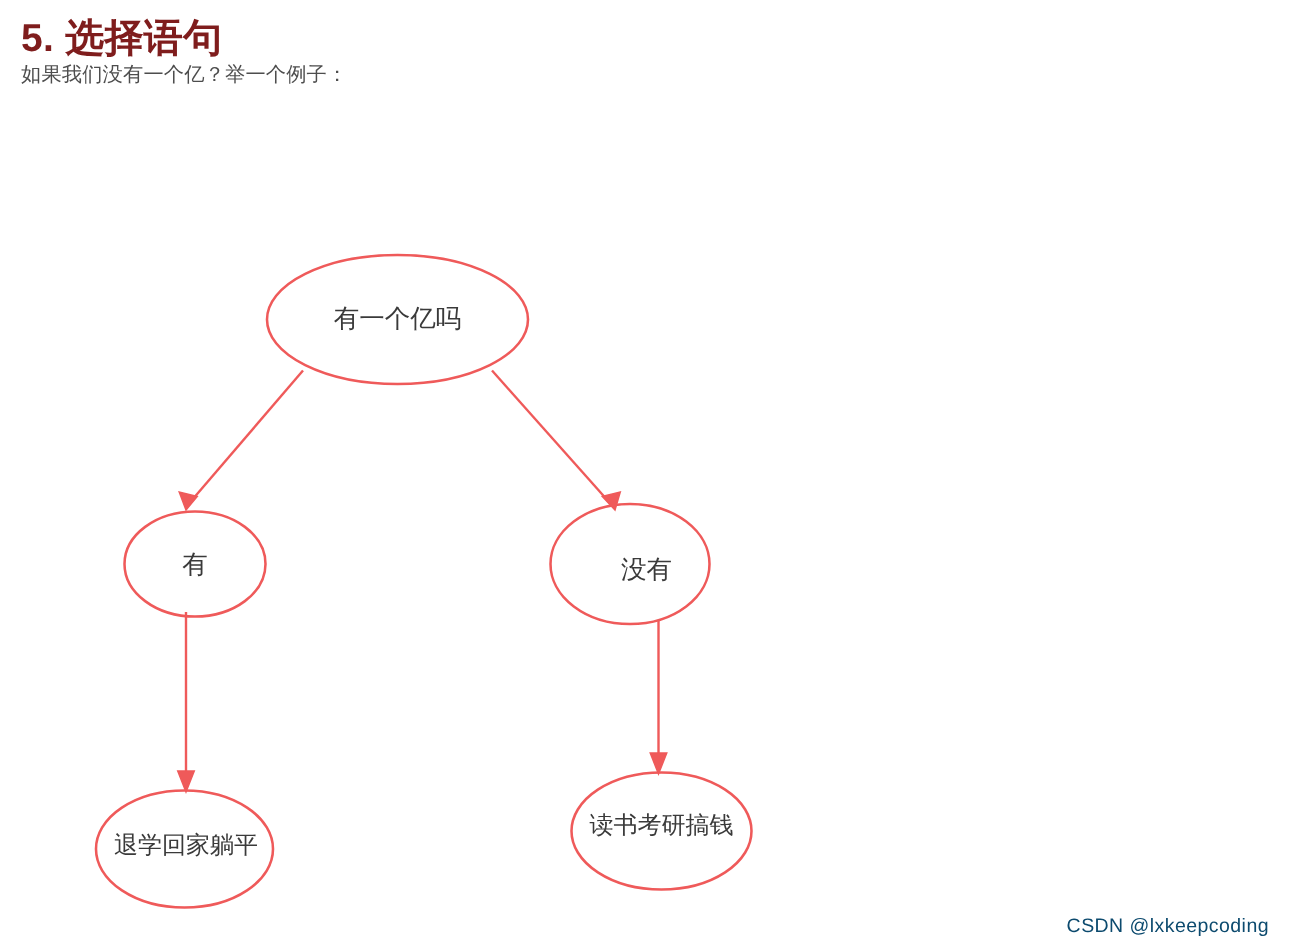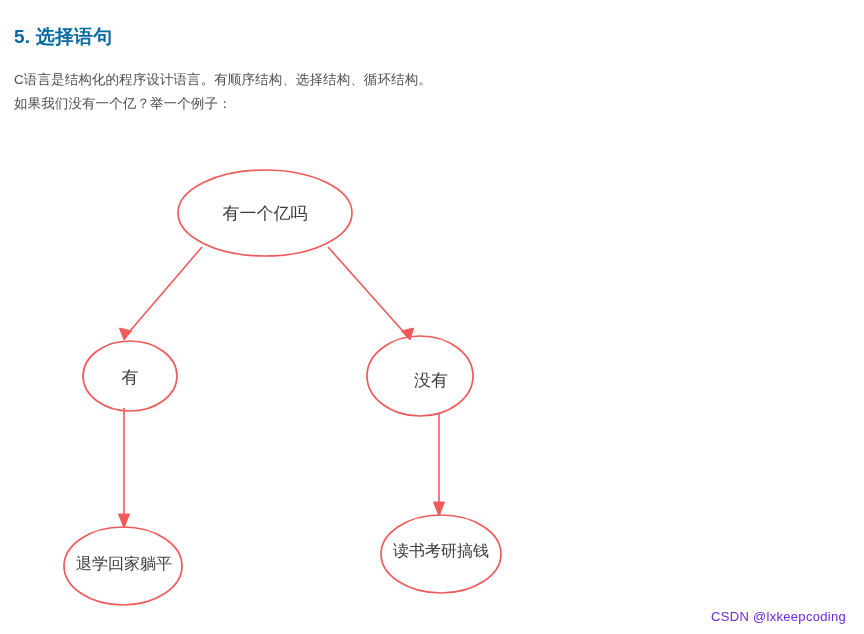--- a/index.html
+++ b/index.html
@@ -18,24 +18,24 @@
 
   
   .article {
     position: absolute;
     left: 14px;
     top: 0;
     width: 836px;
   }
   .page-title {
     margin: 0;
-    padding-top: 24px;
-    font-size: 19px;
+    padding-top: 12px;
+    font-size: 26px;
     font-weight: bold;
-    color: #0369a1;
+    color: #7f1d1d;
     letter-spacing: 0.2px;
     line-height: 26px;
   }
   .para {
     margin: 0;
     font-size: 13.5px;
     color: #4d4d4d;
     line-height: 24px;
     letter-spacing: 0.1px;
   }
@@ -60,33 +60,32 @@
     fill: #3a3a3a;
   }
   .node-label.small { font-size: 16px; }
 
   
   .watermark {
     position: absolute;
     right: 18px;
     bottom: 10px;
     font-size: 13px;
-    color: #6d28d9;
+    color: #0c4a6e;
     letter-spacing: 0.3px;
     white-space: nowrap;
     margin-top: 16px;
   }
 </style>
 </head>
 <body>
 
 <div class="article">
   <h1 class="page-title">5. 选择语句</h1>
 
-  <p class="para first">C语言是结构化的程序设计语言。有顺序结构、选择结构、循环结构。</p>
 
   <p class="para">如果我们没有一个亿？举一个例子：</p>
 
 </div>
 
 <div class="diagram">
   <svg viewBox="0 0 864 500" xmlns="http://www.w3.org/2000/svg">
 
     <g>
       <line x1="202" y1="117" x2="124" y2="208" stroke="#ef5a5a" stroke-width="1.6"></line>

